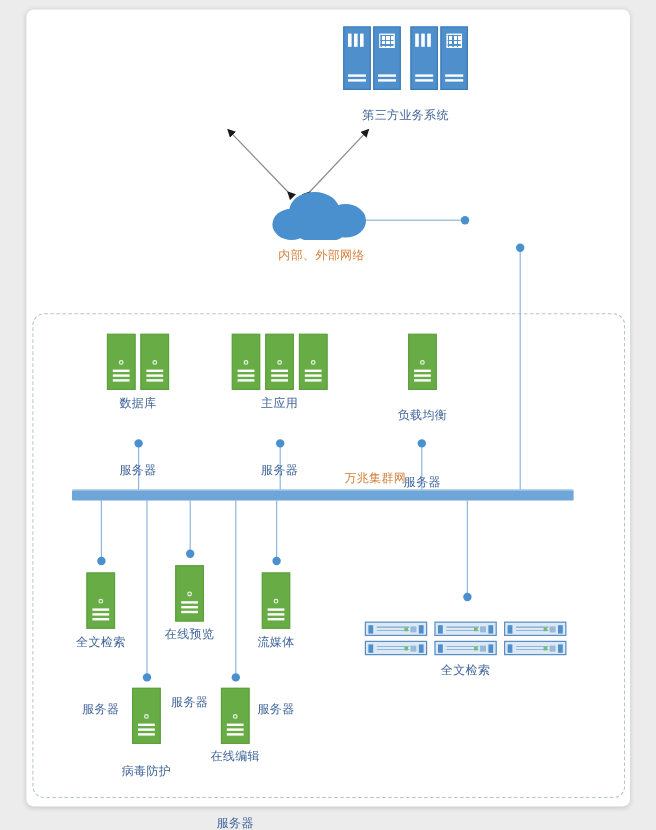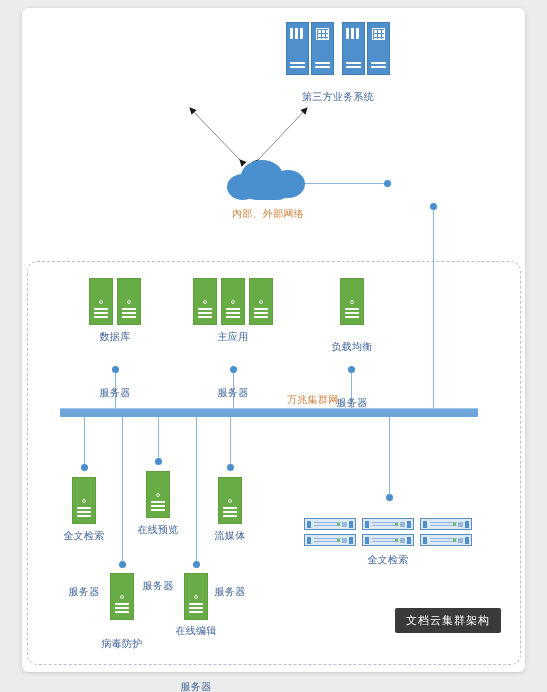--- a/index.html
+++ b/index.html
@@ -428,15 +428,14 @@
           <div class="lft"></div>
           <div class="mid"></div>
           <div class="led"></div>
           <div class="chip"></div>
           <div class="rgt"></div>
         </div>
     </div>
     <div class="label" style="margin-top:8px;">全文检索</div>
   </div>
 
-  <div class="title-chip">文档云集群架构</div>
 
 </div>
 
 </body></html>

